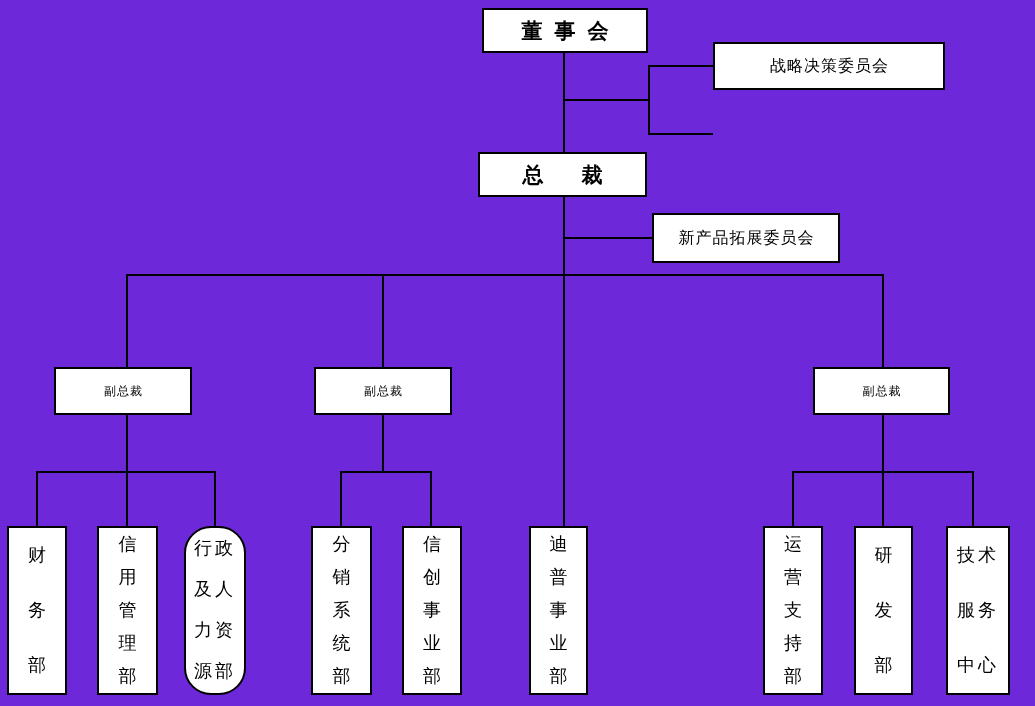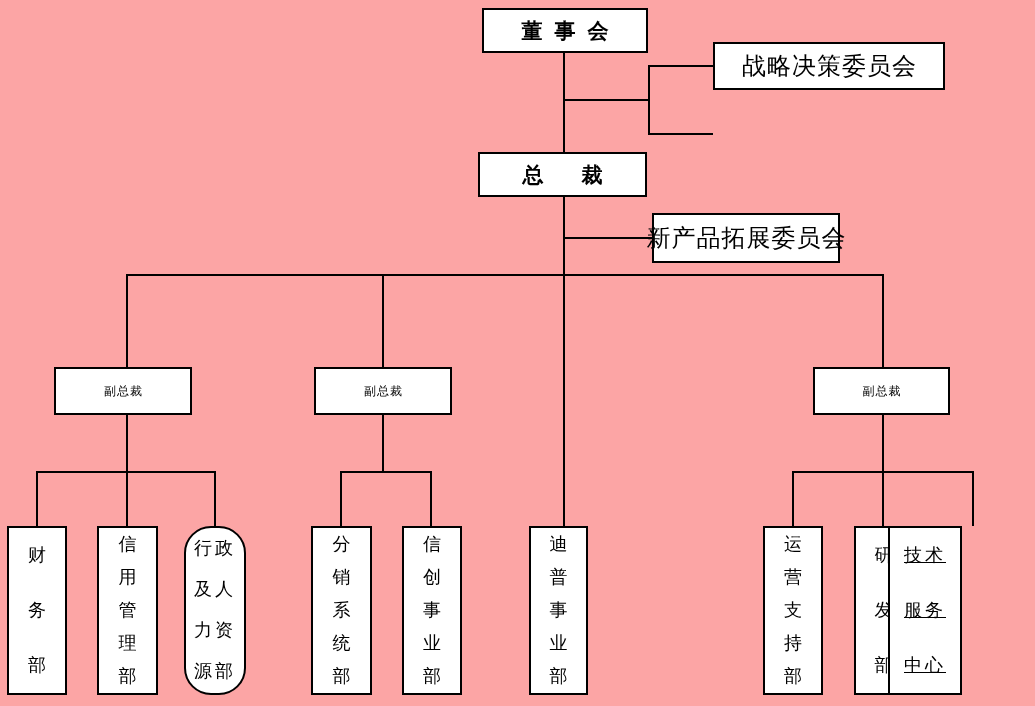--- a/index.html
+++ b/index.html
@@ -1,33 +1,33 @@
 <!DOCTYPE html>
 <html><head>
 <meta charset="utf-8">
 <style>
   html, body { margin: 0; padding: 0; background: #ffffff; }
   .canvas {
     position: relative;
     width: 1035px;
     height: 706px;
-    background: #fca5a5;
+    background: #6d28d9;
     color: #000000;
     font-family: "Liberation Serif", "DejaVu Serif", serif;
     overflow: hidden;
   }
   .node {
     position: absolute;
     box-sizing: border-box;
     border: 2px solid #000000;
     background: #ffffff;
     display: flex;
     align-items: center;
     justify-content: center;
-    font-size: 24px;
+    font-size: 16px;
     z-index: 2;
   }
   .node > span { display: inline-block; white-space: nowrap; }
   .bold { font-weight: bold; font-size: 21px; }
   .ls12 > span { letter-spacing: 12px; margin-right: -12px; }
   .ls38 > span { letter-spacing: 38px; margin-right: -38px; }
   .ls1  > span { letter-spacing: 1px;  margin-right: -1px; }
   .vp { font-size: 12px; }
   .vnode {
     position: absolute;
@@ -148,17 +148,17 @@
   <div class="vnode v5" style="left:763px; width:60px;">运
 营
 支
 持
 部</div>
 
   <div class="vnode v3" style="left:854px; width:59px;">研
 发
 部</div>
 
-  <div class="vnode v3x2" style="left:888px; width:74px;text-decoration:underline;">技术
+  <div class="vnode v3x2" style="left:946px; width:64px;">技术
 服务
 中心</div>
 
 </div>
 
 </body></html>

